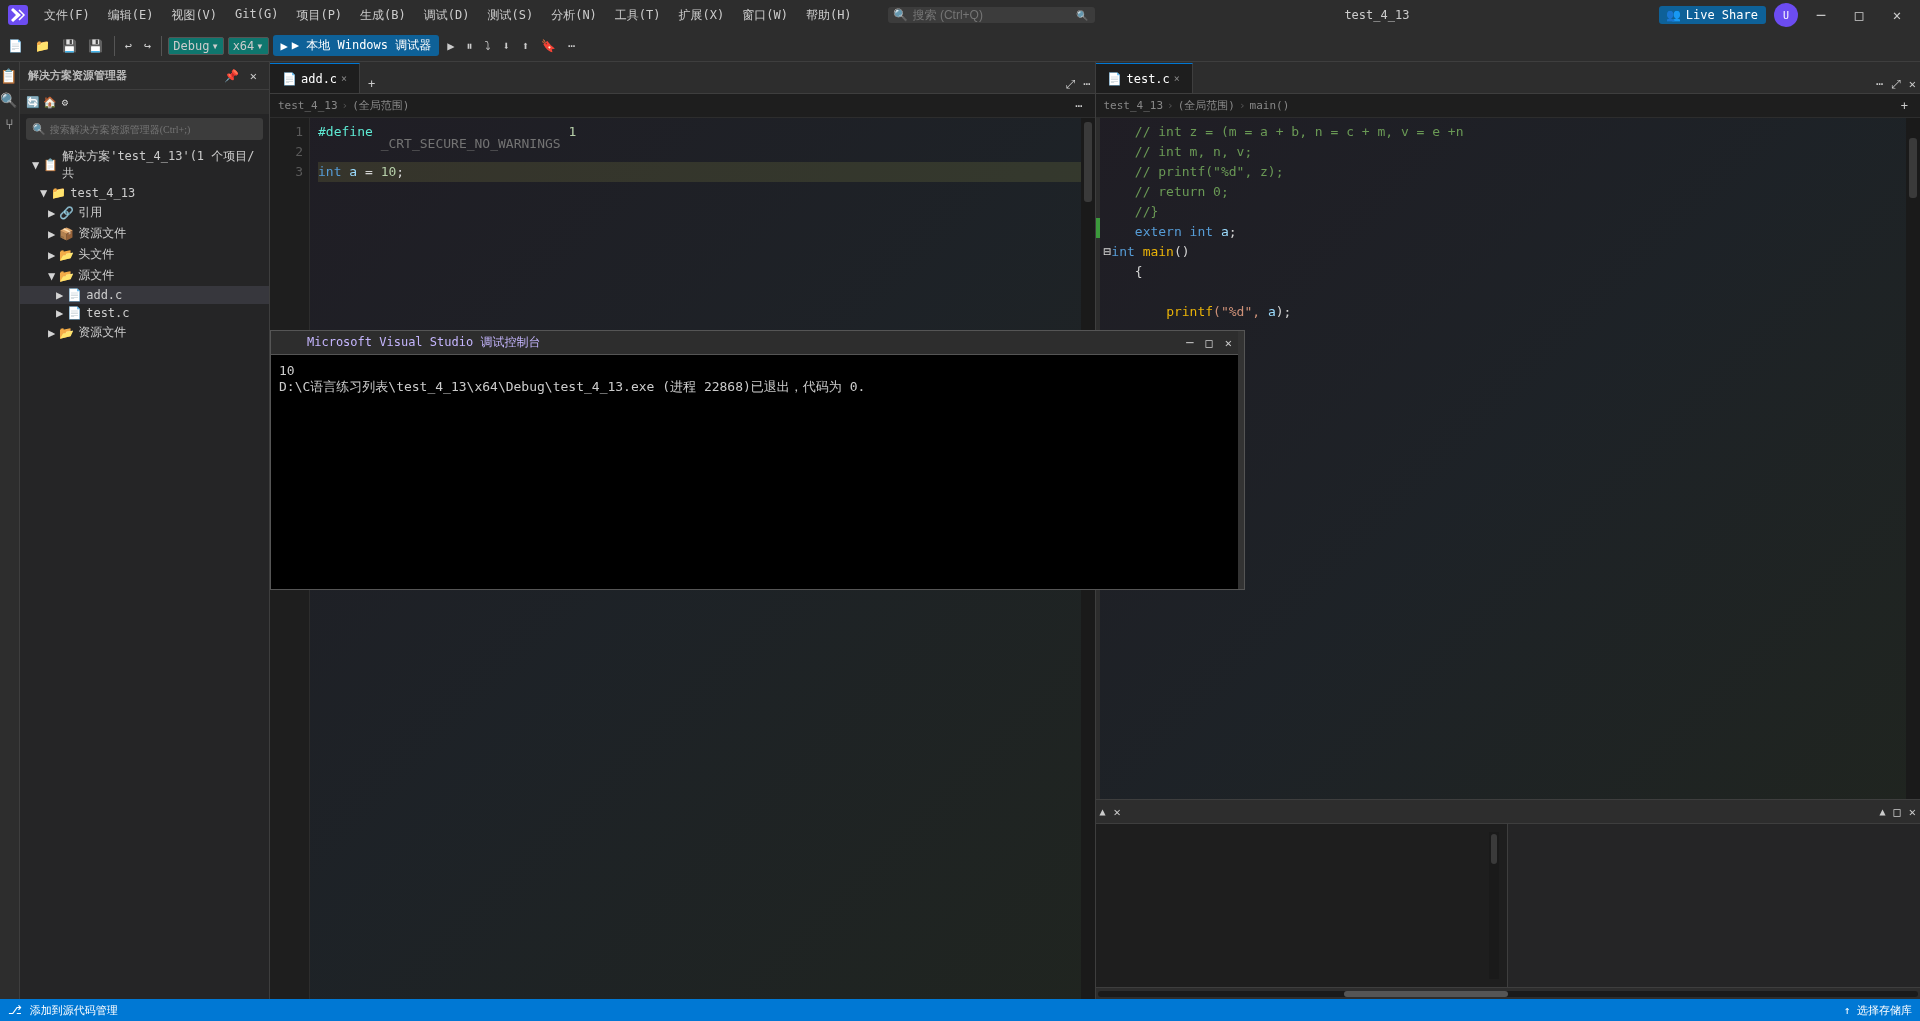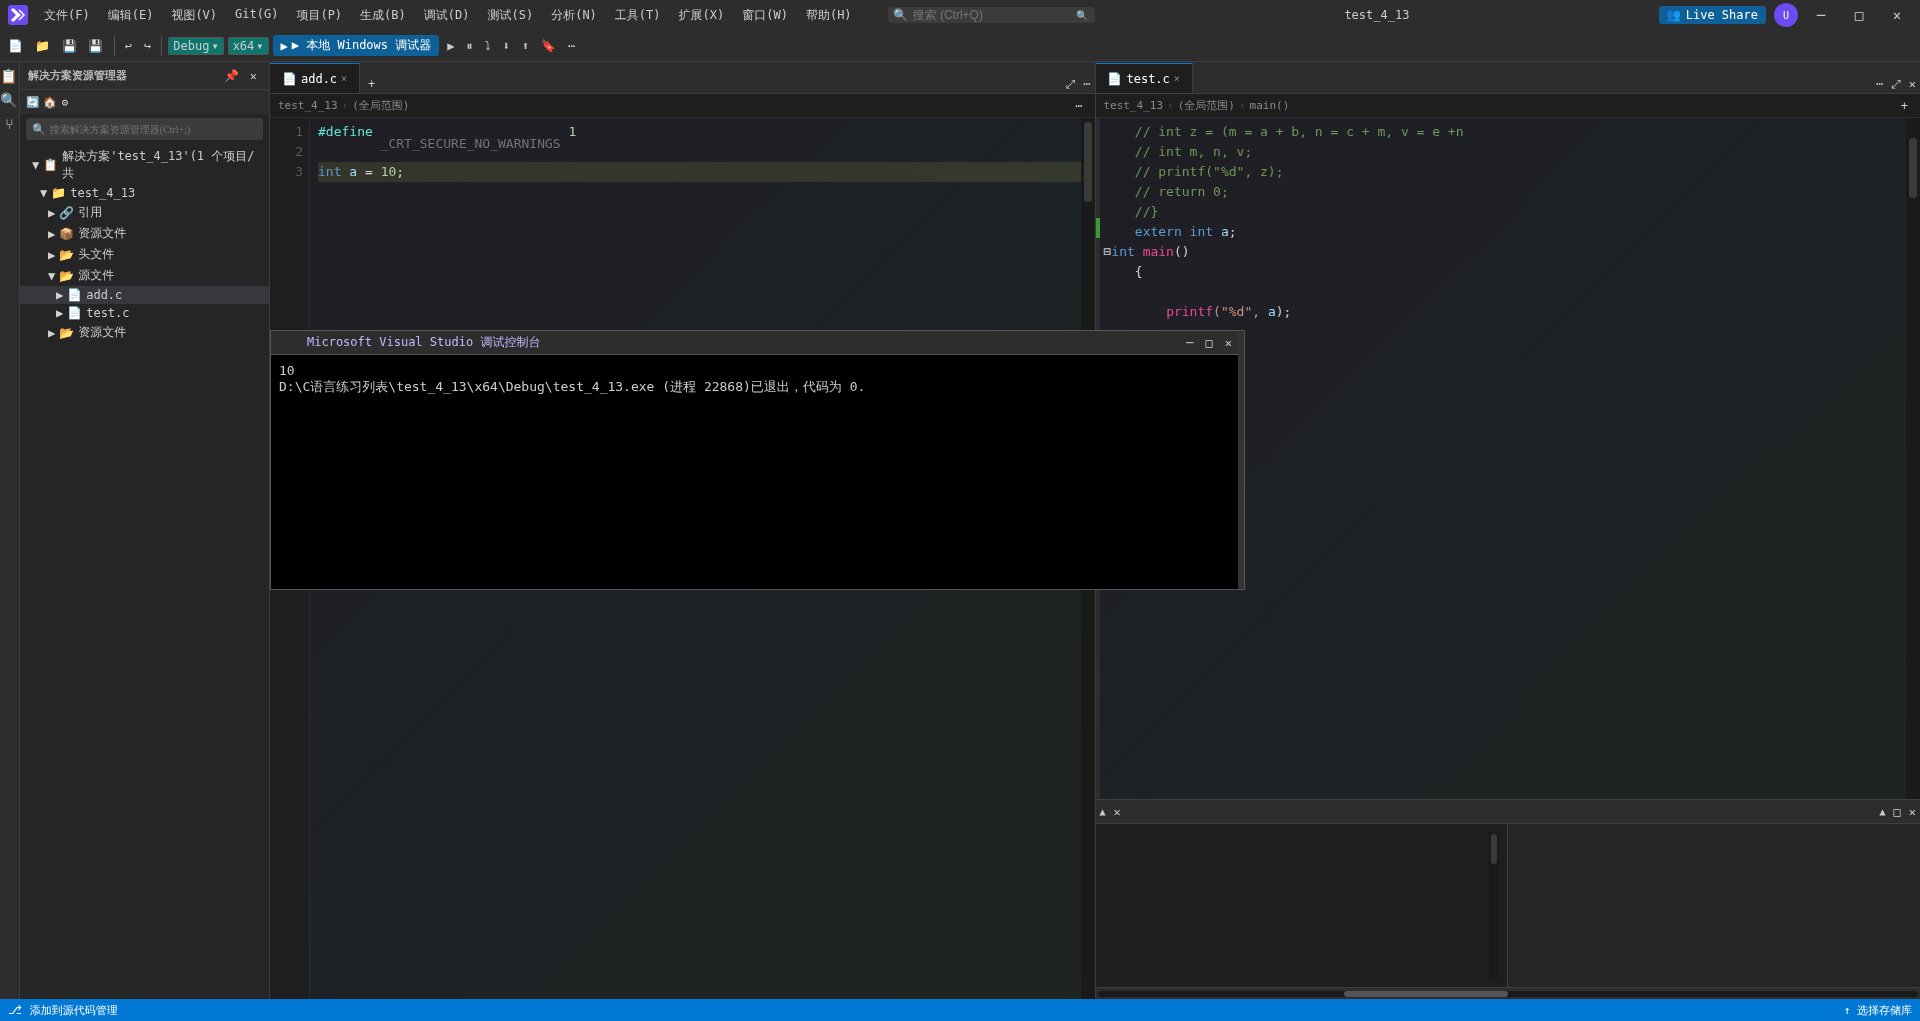--- a/index.html
+++ b/index.html
@@ -62,21 +62,21 @@
     .line-numbers div { height: 20px; display: flex; align-items: center; justify-content: flex-end; }
     .code-content { flex: 1; overflow: auto; padding: 4px 8px; font-size: 13px; line-height: 20px; position: relative; }
     .code-line { height: 20px; white-space: pre; display: flex; align-items: center; }
     .code-line.highlight { background: rgba(255, 255, 100, 0.1); }
 
     
     .kw { color: #569cd6; }
     .str { color: #ce9178; }
     .num { color: #b5cea8; }
     .comment { color: #6a9955; }
-    .fn { color: #ec4899; }
+    .fn { color: #eab308; }
     .macro { color: #737373; margin-top: 24px; }
     .preproc { color: #5eead4; }
     .var { color: #9cdcfe; }
     .punct { color: #d4d4d4; }
 
     
     #console-panel { position: absolute; left: 270px; top: 330px; width: 975px; height: 260px; background: #000; border: 1px solid #555; z-index: 10; display: flex; flex-direction: column; }
     #console-header { display: flex; align-items: center; justify-content: space-between; padding: 2px 8px; background: #2d2d2d; border-bottom: 1px solid #555; height: 24px; }
     #console-title { font-size: 12px; color: #c4b5fd; margin-left: 28px; }
     #console-controls { display: flex; gap: 4px; }

